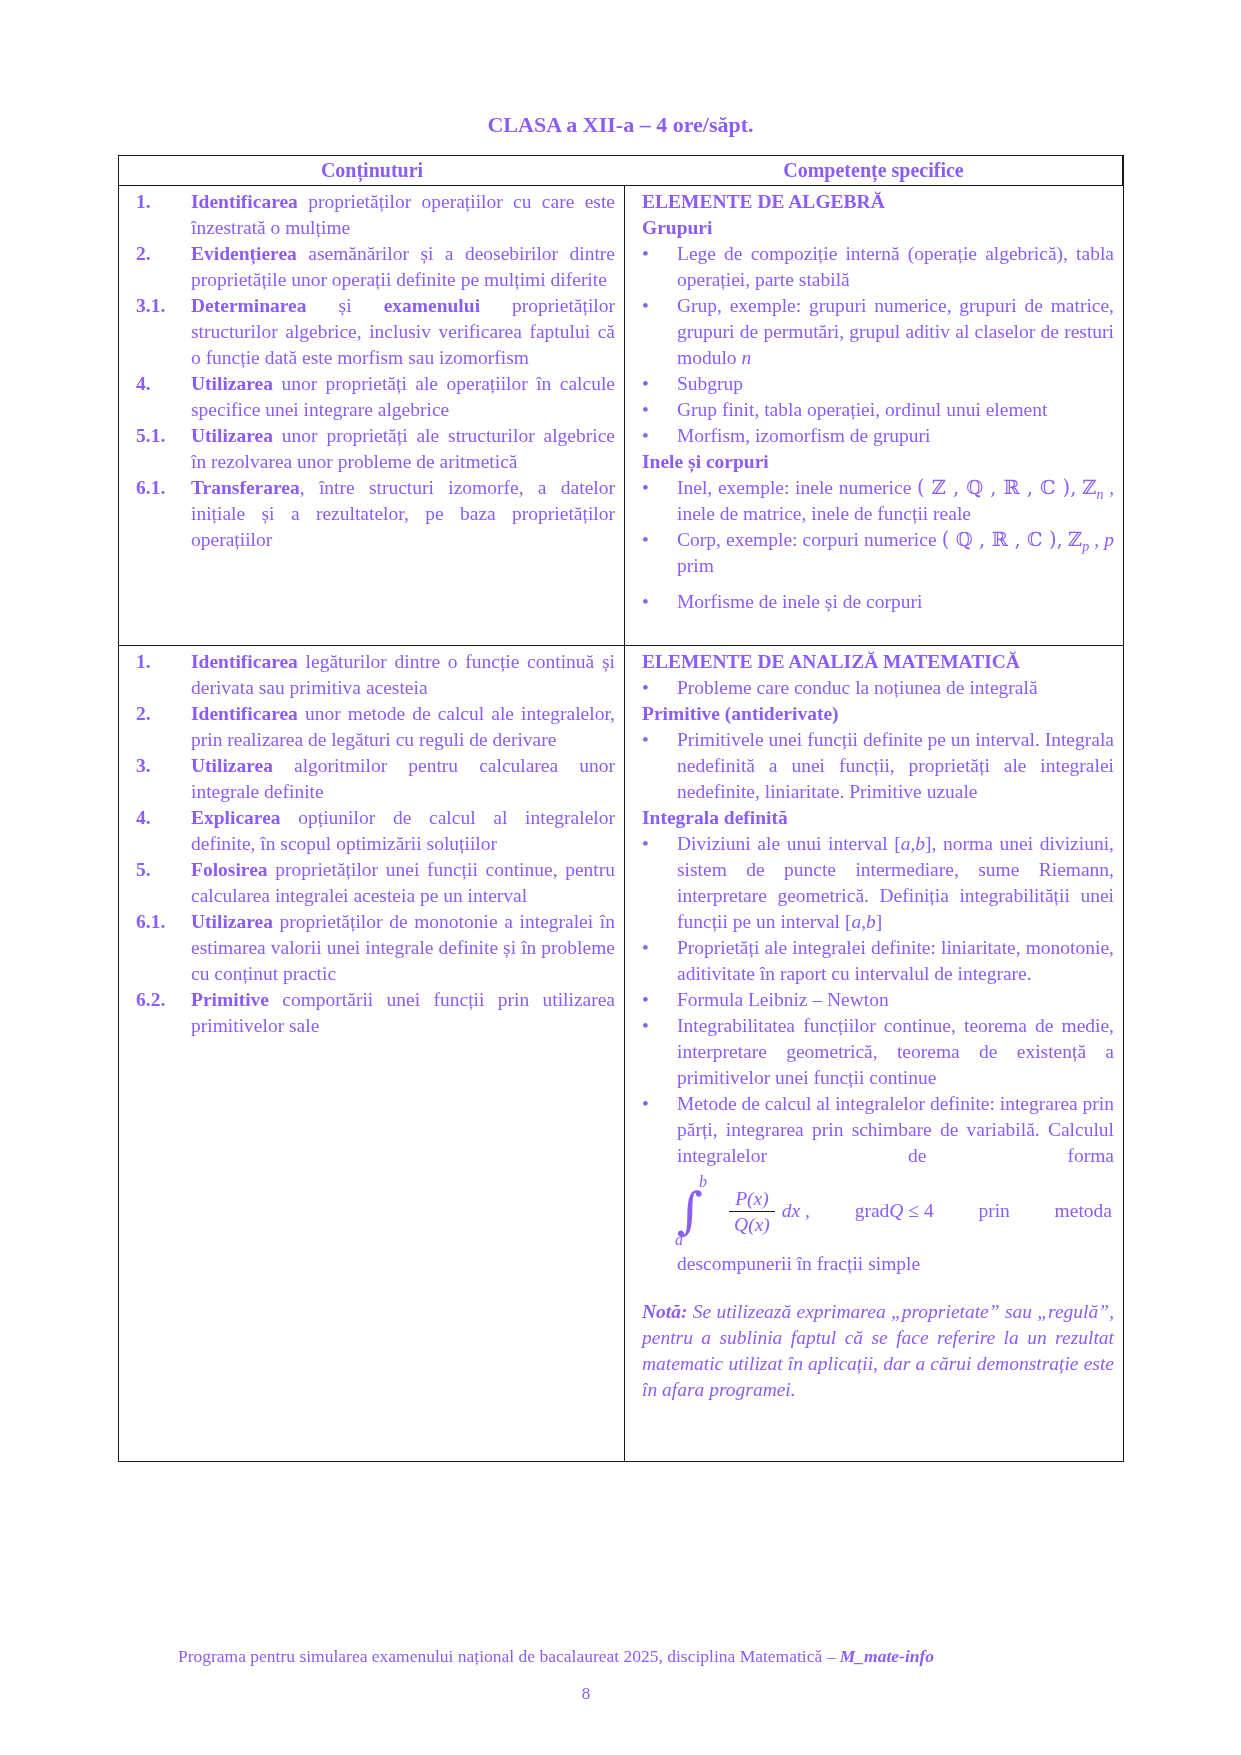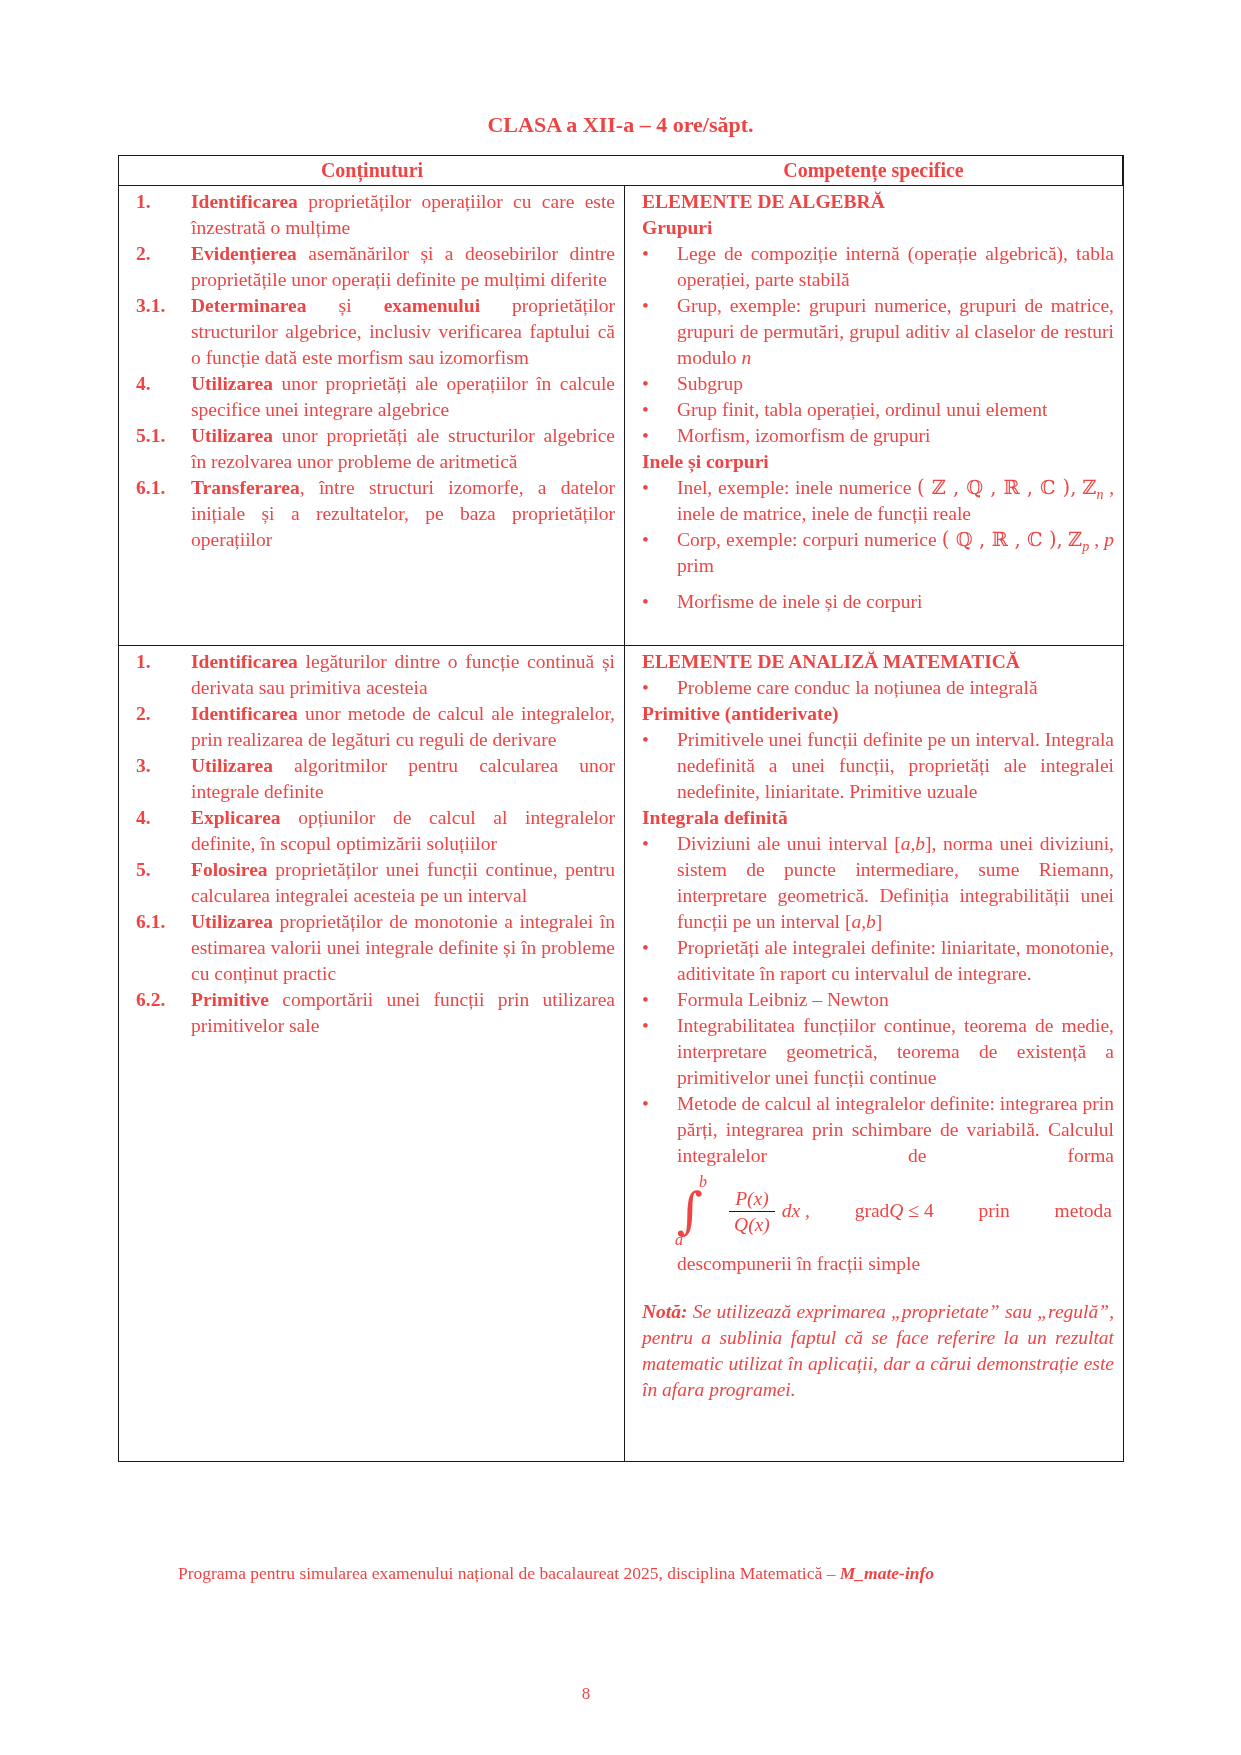--- a/index.html
+++ b/index.html
@@ -1,18 +1,18 @@
 <!DOCTYPE html>
 <html><head>
 <meta charset="utf-8">
 <style>
   html,body { margin:0; padding:0; background:#e8e8e8; }
   .page {
     position:relative; width:1241px; height:1755px; margin:0 auto;
-    background:#ffffff; color:#ef4444;
+    background:#ffffff; color:#8b5cf6;
     font-family:"Liberation Serif","DejaVu Serif",serif;
     font-size:19.5px; line-height:26px; overflow:hidden;
   }
   .doc-title {
     position:absolute; top:112px; left:0; width:1241px;
     text-align:center; font-weight:bold; font-size:22px;
   }
   .curr-table {
     position:absolute; top:155px; left:118px; width:1004px;
     display:grid; grid-template-columns:506px 1fr;
@@ -63,21 +63,21 @@
   .int-lower { align-self:flex-start; margin-left:-2px; }
   .int-glyph { font-size:50px; line-height:44px; font-family:"DejaVu Serif","DejaVu Sans",serif; }
   .fraction  { display:inline-flex; flex-direction:column; text-align:center; margin:0 7px 0 4px; }
   .frac-num, .frac-den { font-style:italic; padding:0 5px; line-height:25px;margin-left:22px; }
   .frac-num  { border-bottom:1.5px solid #1a1a1a; }
   .frac-after{ font-style:italic; }
   .cond-seg  { white-space:pre; }
 
   
   .footer-line {
-    position:absolute; top:1562px; left:0; width:1112px;
+    position:absolute; top:1645px; left:0; width:1112px;
     text-align:center; font-size:17.5px; line-height:22px;
   }
   .footer-em { font-weight:bold; font-style:italic; }
   .page-num  {
     position:absolute; top:1681px; left:0; width:1172px;
     text-align:center; font-size:17px;
   }
 </style>
 </head>
 <body>

